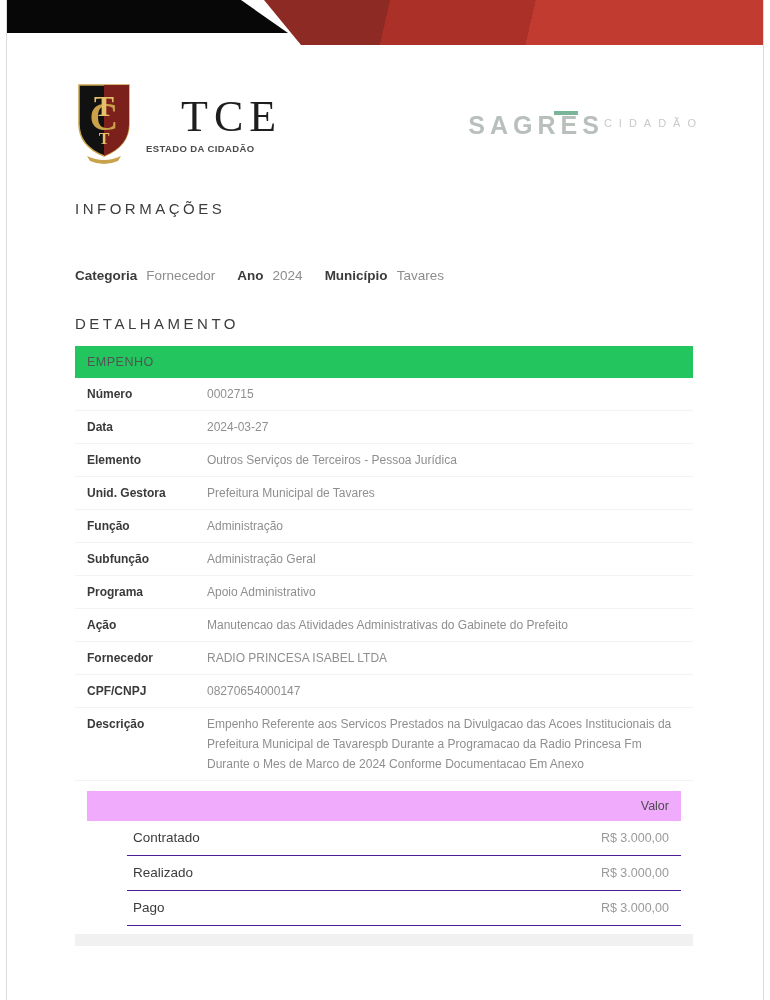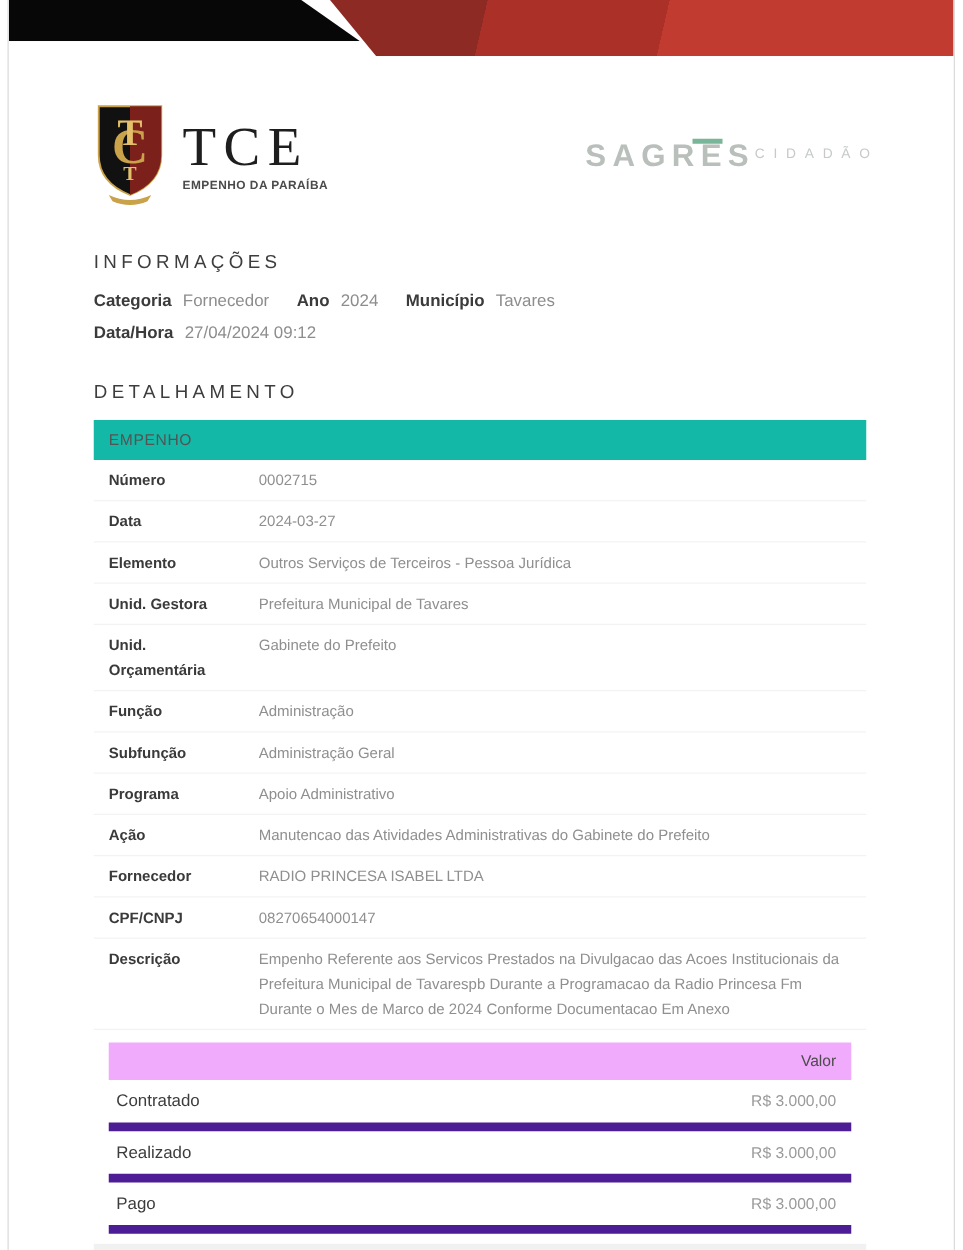--- a/index.html
+++ b/index.html
@@ -34,21 +34,21 @@
   }
   
   .logo-row {
     display:flex; justify-content:space-between; align-items:center;
     padding:36px 60px 0 68px;
   }
   .tce-logo { display:flex; align-items:center; gap:13px; }
   .tce-text { display:flex; flex-direction:column; }
   .tce-acronym {
     font-family:"Liberation Serif", serif;
-    font-size:44px; line-height:0.95; letter-spacing:6px; color:#1e1e1e;
+    font-size:44px; line-height:0.95; letter-spacing:6px; color:#1e1e1e;margin-left:35px;
   }
   .tce-sub {
     font-size:9.5px; font-weight:bold; color:#4a4a4a;
     letter-spacing:0.4px; margin-top:5px;
   }
   .sagres { display:flex; flex-direction:row; align-items:flex-start; }
   .sagres-title {
     font-size:25px; font-weight:bold; letter-spacing:5px;
     color:#b9bfbb; line-height:1;
   }
@@ -63,48 +63,49 @@
   
   .content { padding:0 70px 0 68px; }
   .section-heading {
     font-size:15px; font-weight:400; letter-spacing:3.5px;
     color:#3d3d3d; margin:0;
   }
   .heading-info { margin-top:32px; }
   .heading-det  { margin-top:30px; }
   .info-line { display:flex; gap:22px; margin-top:14px; }
   .info-line.second { margin-top:7px; }
-  .pair { display:flex; gap:9px; font-size:13.5px; line-height:18px; }
+  .pair { display:flex; gap:9px; font-size:13.5px; line-height:18px;margin-top:36px; }
   .pair .lbl { font-weight:bold; color:#3b3b3b; }
   .pair .val { color:#8d8d8d; }
   
   .empenho { margin-top:14px; }
   .emp-header {
-    background:#14b8a6; height:32px;
+    background:#22c55e; height:32px;
     display:flex; align-items:center; padding:0 12px;
     font-size:12.5px; color:#545454; letter-spacing:0.5px;
   }
   .trow {
     display:flex; padding:6px 12px;
     border-bottom:1px solid #f3f3f3;
     font-size:12px; line-height:20px;
   }
   .tlabel { width:110px; flex:none; font-weight:bold; color:#3a3a3a; padding-right:10px; }
   .tvalue { flex:1; color:#8f8f8f; }
   
   .valor-table { margin:10px 12px 0 12px; }
   .valor-header {
     background:#f0abfc; height:30px;
     display:flex; justify-content:flex-end; align-items:center;
     padding:0 12px; font-size:12.5px; color:#4c4c4c;
   }
   .vrow {
     display:flex; justify-content:space-between; 
     padding:8px 12px 8px 6px;
-    border-bottom:7px solid #4c1d95;
+    border-bottom:1px solid #4c1d95;
+    margin-left:40px;
   }
   .vlabel { font-size:13.5px; color:#3c3c3c; line-height:18px; }
   .vvalue { font-size:12.5px; color:#9a9a9a; line-height:18px; }
   .table-footer { height:12px; background:#f1f1f1; margin-top:8px; }
 </style>
 </head>
 <body>
 
 <div class="card">
 
@@ -120,21 +121,21 @@
           <path d="M4 3 H54 V42 Q54 64 29 74 Q4 64 4 42 Z" fill="#111111" stroke="#c9a24a" stroke-width="1.5"></path>
           <path d="M29 3 H54 V42 Q54 64 29 74 Z" fill="#7c201b"></path>
           <path d="M12 74 Q29 82 46 74 L43 79 Q29 85 15 79 Z" fill="#c9a24a"></path>
           <text x="29" y="48" text-anchor="middle" font-family="'Liberation Serif',serif" font-size="40" font-weight="bold" fill="#c9a24a">C</text>
           <text x="29" y="34" text-anchor="middle" font-family="'Liberation Serif',serif" font-size="30" font-weight="bold" fill="#e4c06a">T</text>
           <text x="29" y="62" text-anchor="middle" font-family="'Liberation Serif',serif" font-size="16" font-weight="bold" fill="#e4c06a">T</text>
         </svg>
       </span>
       <div class="tce-text">
         <span class="tce-acronym">TCE</span>
-        <span class="tce-sub">EMPENHO DA PARAÍBA</span>
+        <span class="tce-sub">ESTADO DA CIDADÃO</span>
       </div>
     </div>
     <div class="sagres">
       <span class="sagres-title"><span>SAGR</span><span class="sagres-e">E</span><span>S</span></span>
       <span class="sagres-sub">CIDADÃO</span>
     </div>
   </div>
 
   <div class="content">
 
@@ -147,26 +148,20 @@
       </div>
       <div class="pair">
         <span class="lbl">Ano</span>
         <span class="val">2024</span>
       </div>
       <div class="pair">
         <span class="lbl">Município</span>
         <span class="val">Tavares</span>
       </div>
     </div>
-    <div class="info-line second">
-      <div class="pair">
-        <span class="lbl">Data/Hora</span>
-        <span class="val">27/04/2024 09:12</span>
-      </div>
-    </div>
 
     <h2 class="section-heading heading-det">DETALHAMENTO</h2>
 
     <div class="empenho">
       <div class="emp-header">EMPENHO</div>
 
       <div class="trow">
         <div class="tlabel">Número</div>
         <div class="tvalue">0002715</div>
       </div>
@@ -174,24 +169,20 @@
         <div class="tlabel">Data</div>
         <div class="tvalue">2024-03-27</div>
       </div>
       <div class="trow">
         <div class="tlabel">Elemento</div>
         <div class="tvalue">Outros Serviços de Terceiros - Pessoa Jurídica</div>
       </div>
       <div class="trow">
         <div class="tlabel">Unid. Gestora</div>
         <div class="tvalue">Prefeitura Municipal de Tavares</div>
-      </div>
-      <div class="trow">
-        <div class="tlabel">Unid. Orçamentária</div>
-        <div class="tvalue">Gabinete do Prefeito</div>
       </div>
       <div class="trow">
         <div class="tlabel">Função</div>
         <div class="tvalue">Administração</div>
       </div>
       <div class="trow">
         <div class="tlabel">Subfunção</div>
         <div class="tvalue">Administração Geral</div>
       </div>
       <div class="trow">

